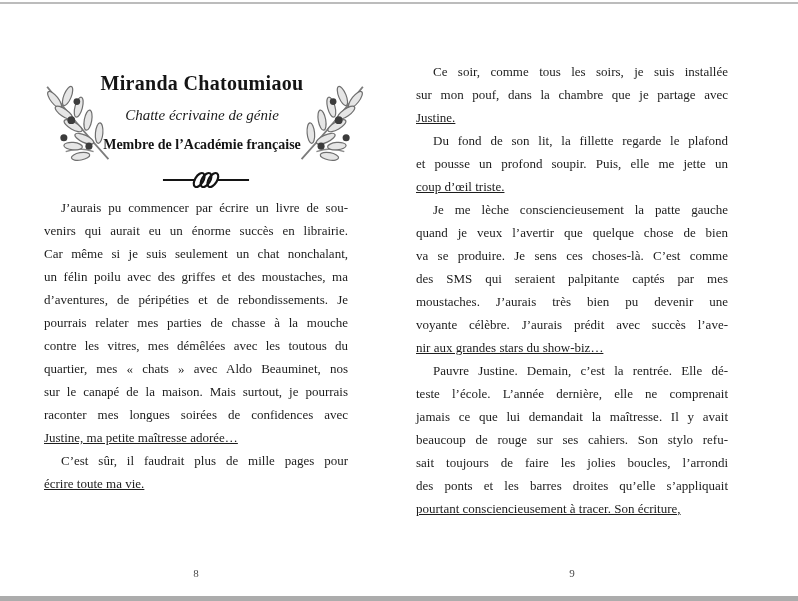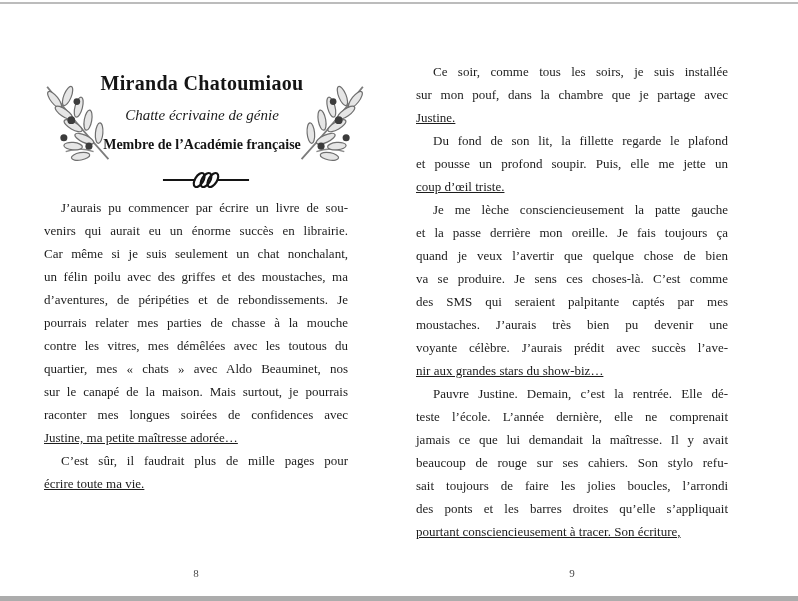--- a/index.html
+++ b/index.html
@@ -147,21 +147,20 @@
           <div class="line">sur mon pouf, dans la chambre que je partage avec</div>
           <div class="line lastline">Justine.</div>
         </div>
         <div class="para">
           <div class="line indent">Du fond de son lit, la fillette regarde le plafond</div>
           <div class="line">et pousse un profond soupir. Puis, elle me jette un</div>
           <div class="line lastline">coup d’œil triste.</div>
         </div>
         <div class="para">
           <div class="line indent">Je me lèche consciencieusement la patte gauche</div>
-          <div class="line">et la passe derrière mon oreille. Je fais toujours ça</div>
           <div class="line">quand je veux l’avertir que quelque chose de bien</div>
           <div class="line">va se produire. Je sens ces choses-là. C’est comme</div>
           <div class="line">des SMS qui seraient palpitante captés par mes</div>
           <div class="line">moustaches. J’aurais très bien pu devenir une</div>
           <div class="line">voyante célèbre. J’aurais prédit avec succès l’ave-</div>
           <div class="line lastline">nir aux grandes stars du show-biz…</div>
         </div>
         <div class="para">
           <div class="line indent">Pauvre Justine. Demain, c’est la rentrée. Elle dé-</div>
           <div class="line">teste l’école. L’année dernière, elle ne comprenait</div>

